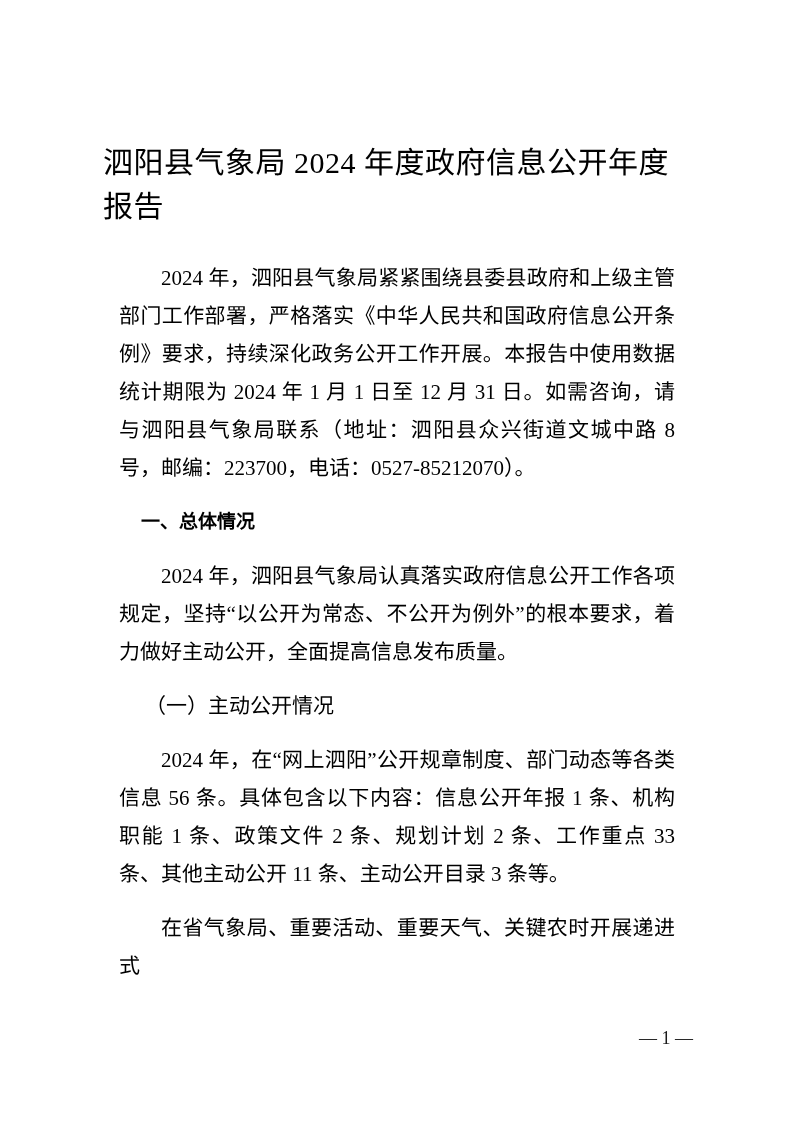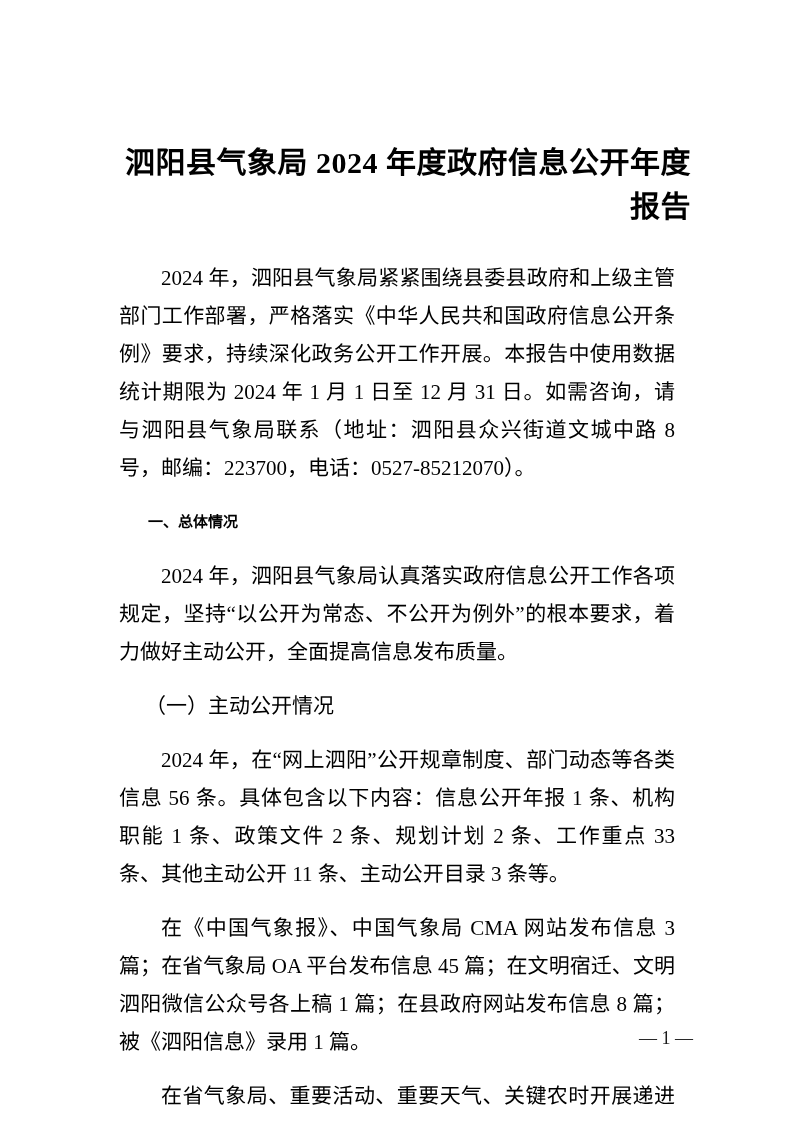--- a/index.html
+++ b/index.html
@@ -19,37 +19,37 @@
   .content {
     position: absolute;
     left: 103px;
     top: 141px;
     width: 588px;
   }
   .doc-title {
     margin: 0 0 30px 0;
     font-size: 30px;
     line-height: 44px;
-    font-weight: bold;
-    text-align: right;
+    font-weight: normal;
+    text-align: left;
     letter-spacing: 0.5px;
     font-family: "Liberation Serif", "DejaVu Serif", serif;
   }
   .para {
     margin: 16px;
     font-size: 21px;
     line-height: 38px;
     text-align: justify;
     text-indent: 2em;
     word-break: break-all;
     font-family: "Liberation Serif", "DejaVu Serif", serif;
   }
   .heading-1 {
-    margin: 15px;
-    font-size: 15px;
+    margin: 0;
+    font-size: 19px;
     line-height: 38px;
     font-weight: bold;
     text-indent: 2em;
     font-family: "Liberation Sans", "DejaVu Sans", sans-serif;
   }
   .heading-2 {
     margin: 0;
     font-size: 21px;
     line-height: 38px;
     font-weight: normal;
@@ -76,19 +76,18 @@
     <p class="para">2024 年，泗阳县气象局紧紧围绕县委县政府和上级主管部门工作部署，严格落实《中华人民共和国政府信息公开条例》要求，持续深化政务公开工作开展。本报告中使用数据统计期限为 2024 年 1 月 1 日至 12 月 31 日。如需咨询，请与泗阳县气象局联系（地址：泗阳县众兴街道文城中路 8 号，邮编：223700，电话：0527-85212070）。</p>
 
     <h2 class="heading-1">一、总体情况</h2>
 
     <p class="para">2024 年，泗阳县气象局认真落实政府信息公开工作各项规定，坚持“以公开为常态、不公开为例外”的根本要求，着力做好主动公开，全面提高信息发布质量。</p>
 
     <h3 class="heading-2">（一）主动公开情况</h3>
 
     <p class="para">2024 年，在“网上泗阳”公开规章制度、部门动态等各类信息 56 条。具体包含以下内容：信息公开年报 1 条、机构职能 1 条、政策文件 2 条、规划计划 2 条、工作重点 33 条、其他主动公开 11 条、主动公开目录 3 条等。</p>
 
-    <p class="para">在《中国气象报》、中国气象局 CMA 网站发布信息 3 篇；在省气象局 OA 平台发布信息 45 篇；在文明宿迁、文明泗阳微信公众号各上稿 1 篇；在县政府网站发布信息 8 篇；被《泗阳信息》录用 1 篇。</p>
 
     <p class="para">在省气象局、重要活动、重要天气、关键农时开展递进式</p>
   </div>
 
   <div class="page-footer">— 1 —</div>
 </div>
 
 </body></html>

